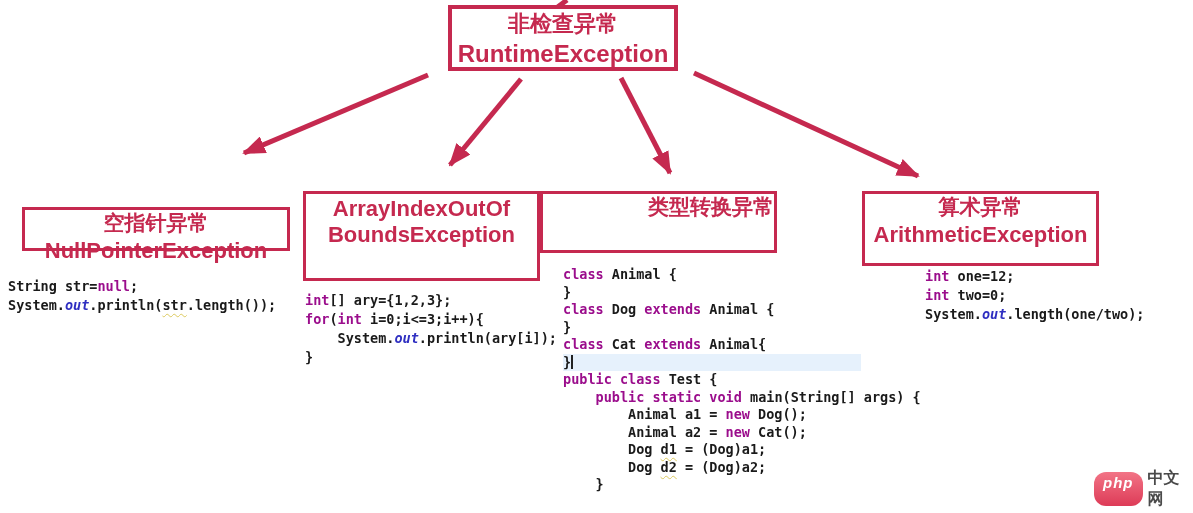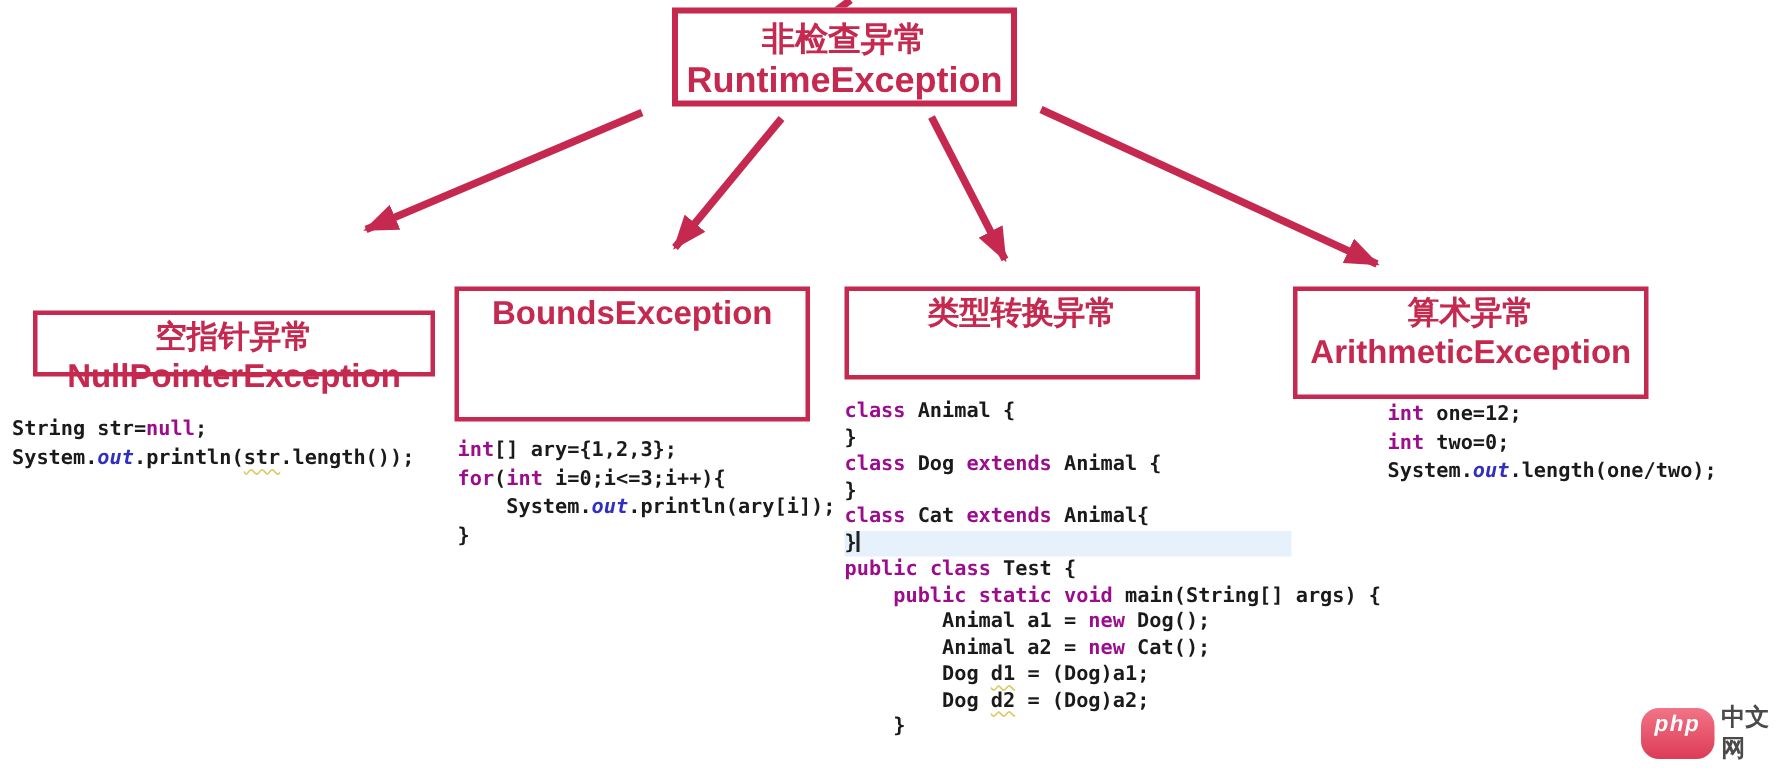--- a/index.html
+++ b/index.html
@@ -8,28 +8,28 @@
     font-family:"Liberation Sans",sans-serif;
   }
   #arrow-layer{position:absolute;left:0;top:0;width:1193px;height:513px;pointer-events:none;}
 
   
   .ex-box{
     position:absolute;box-sizing:border-box;border:3px solid var(--accent);
     color:var(--accent);text-align:center;font-weight:bold;background:#fff;
     padding-top:2px;white-space:nowrap;
   }
-  .ex-box .cn{font-size:21px;line-height:26px;}
+  .ex-box .cn{font-size:21px;line-height:26px;font-family:Liberation Mono, monospace;}
   .ex-box .en{font-size:22px;line-height:26px;}
   #root-box{left:448px;top:5px;width:230px;height:66px;border-width:4px;}
   #root-box .cn{font-size:22px;line-height:29px;}
   #root-box .en{font-size:24px;line-height:28px;}
   #box-np {left:22px; top:207px;width:268px;height:44px;}
   #box-ai {left:303px;top:191px;width:237px;height:90px;}
-  #box-cc {left:563px;top:191px;width:237px;height:62px;}
+  #box-cc {left:540px;top:191px;width:237px;height:62px;text-align:right;}
   #box-ar {left:862px;top:191px;width:237px;height:75px;}
 
   
   .code{
     position:absolute;font-family:"DejaVu Sans Mono","Liberation Mono",monospace;
     font-weight:bold;font-size:13.5px;color:var(--code);white-space:pre;
   }
   .code .code-line{line-height:19px;height:19px;}
   #code-cc .code-line{line-height:17.5px;height:17.5px;}
   #code-np{left:8px;  top:277px;}
@@ -74,20 +74,21 @@
     <div class="cn">非检查异常</div>
     <div class="en">RuntimeException</div>
   </div>
 
   <div id="box-np" class="ex-box">
     <div class="cn">空指针异常</div>
     <div class="en">NullPointerException</div>
   </div>
 
   <div id="box-ai" class="ex-box">
+    <div class="en">ArrayIndexOutOf</div>
     <div class="en">BoundsException</div>
   </div>
 
   <div id="box-cc" class="ex-box">
     <div class="cn">类型转换异常</div>
   </div>
 
   <div id="box-ar" class="ex-box">
     <div class="cn">算术异常</div>
     <div class="en">ArithmeticException</div>

